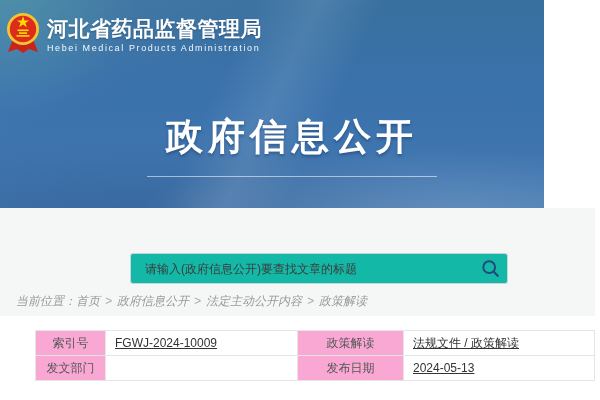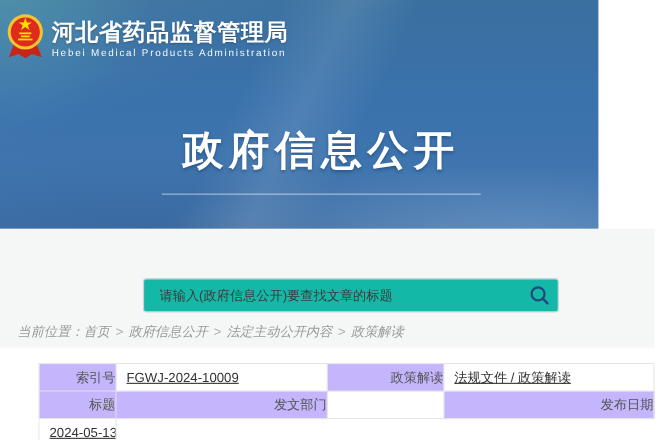--- a/index.html
+++ b/index.html
@@ -49,21 +49,21 @@
   .breadcrumb .bc-sep { color:#aaa; margin:0 5px; }
 
   
   .info-table { position:absolute; left:35px; top:330px; width:560px;
             display:grid; grid-template-columns:70px 192px 106px 1fr;
             border-top:1px solid #e5e5e5; border-left:1px solid #e5e5e5;
             background:#fff; }
   .cell { height:25px; line-height:24px; font-size:12px;
             border-right:1px solid #e5e5e5; border-bottom:1px solid #e5e5e5;
             overflow:hidden; white-space:nowrap; }
-  .cell.lab { background:#c4b5fd; color:#555; text-align:right; }
+  .cell.lab { background:#f9a8d4; color:#555; text-align:center; }
   .cell.val { background:#fff; color:#333; padding-left:9px;text-decoration:underline; }
   .cell.span3 { grid-column:2 / 5; }
 </style>
 </head>
 <body>
 
 <div class="stage">
 
   <div class="header">
     <div class="logo-row">
@@ -101,21 +101,20 @@
       <span class="bc-prefix">当前位置：</span><span class="bc-link">首页</span><span class="bc-sep">&gt;</span><span class="bc-link">政府信息公开</span><span class="bc-sep">&gt;</span><span class="bc-link">法定主动公开内容</span><span class="bc-sep">&gt;</span><span class="bc-link">政策解读</span>
     </div>
   </div>
 
   <div class="info-table">
     <div class="cell lab">索引号</div>
     <div class="cell val">FGWJ-2024-10009</div>
     <div class="cell lab">政策解读</div>
     <div class="cell val">法规文件 / 政策解读</div>
 
-    <div class="cell lab">标题</div>
 
     <div class="cell lab">发文部门</div>
     <div class="cell val"></div>
     <div class="cell lab">发布日期</div>
     <div class="cell val">2024-05-13</div>
   </div>
 
 </div>
 
 </body></html>

